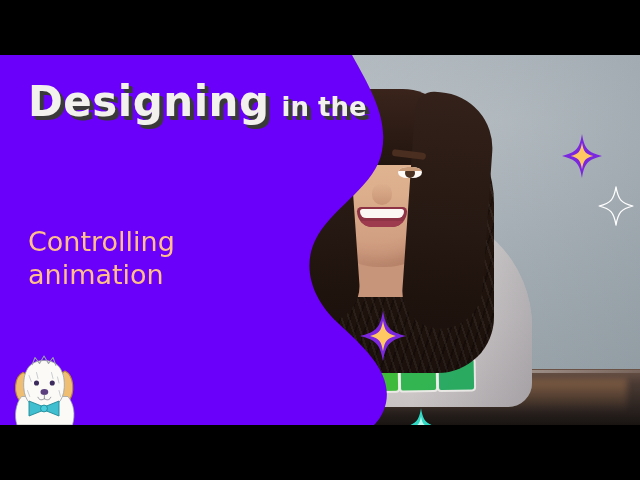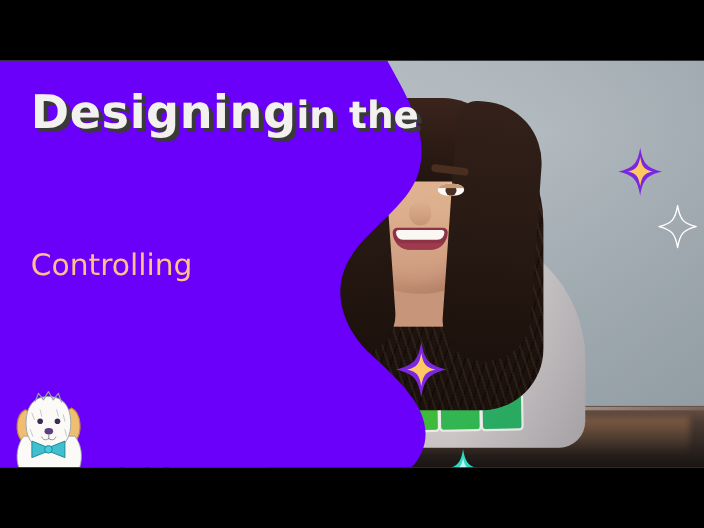--- a/index.html
+++ b/index.html
@@ -125,21 +125,21 @@
   #purple{position:absolute;left:0;top:0;width:100%;height:100%;z-index:10;}
   #purple svg{display:block;width:100%;height:100%;}
 
   
   #text-layer{position:absolute;left:0;top:0;width:100%;height:100%;z-index:20;pointer-events:none;}
   .title-line{position:absolute;white-space:nowrap;
     font-family:"DejaVu Sans",sans-serif;font-weight:bold;color:#f3f1ee;
     letter-spacing:.5px;
     text-shadow:3px 3px 0 #3a3a3a, 4px 4px 0 #3a3a3a;}
   #line1{left:28px;top:22px;font-size:42px;}
-  #line1 .small{font-size:34px;letter-spacing:0;}
+  #line1 .small{font-size:26px;margin-left:12px;letter-spacing:0;}
   #line2{left:28px;top:82px;font-size:42px;}
   #subtitle{position:absolute;left:28px;top:170px;
     font-family:"DejaVu Sans",sans-serif;font-size:27px;line-height:1.23;
     color:#FFBE8A;font-weight:normal;}
 
   
   #dog{position:absolute;left:6px;bottom:0px;width:76px;height:72px;z-index:25;}
 
   
   .spark{position:absolute;z-index:30;pointer-events:none;}
@@ -266,20 +266,21 @@
         <path d="M50 24 C54 45 58 51 76 55 C58 59 54 65 50 86 C46 65 42 59 24 55 C42 51 46 45 50 24 Z" fill="#BFF7EE"></path>
       </svg>
     </div>
 
     <div id="text-layer">
       <div class="title-line" id="line1" style="color: rgb(243, 241, 238); text-shadow: rgb(58, 58, 58) 3px 3px 0px, rgb(58, 58, 58) 4px 4px 0px;">
         <span>Designing</span><span class="small">in the</span>
       </div>
       <div id="subtitle" style="color: rgb(255, 190, 138);">
         <div>Controlling</div>
+        <div>animation</div>
       </div>
     </div>
 
     <svg id="dog" viewBox="0 0 100 96">
 
       <path d="M22 26 C10 32 9 54 18 64 C26 72 36 66 36 54 C36 42 32 30 22 26 Z" fill="#F0BE72" stroke="#B98733" stroke-width="1.4"></path>
       <path d="M78 24 C90 30 92 54 82 65 C73 74 63 67 64 54 C65 41 69 29 78 24 Z" fill="#F0BE72" stroke="#B98733" stroke-width="1.4"></path>
 
       <path d="M20 58 C12 68 10 84 14 96 L88 96 C92 82 90 68 82 58 Z" fill="#FBFAF6" stroke="#9AA0A6" stroke-width="1"></path>
 

